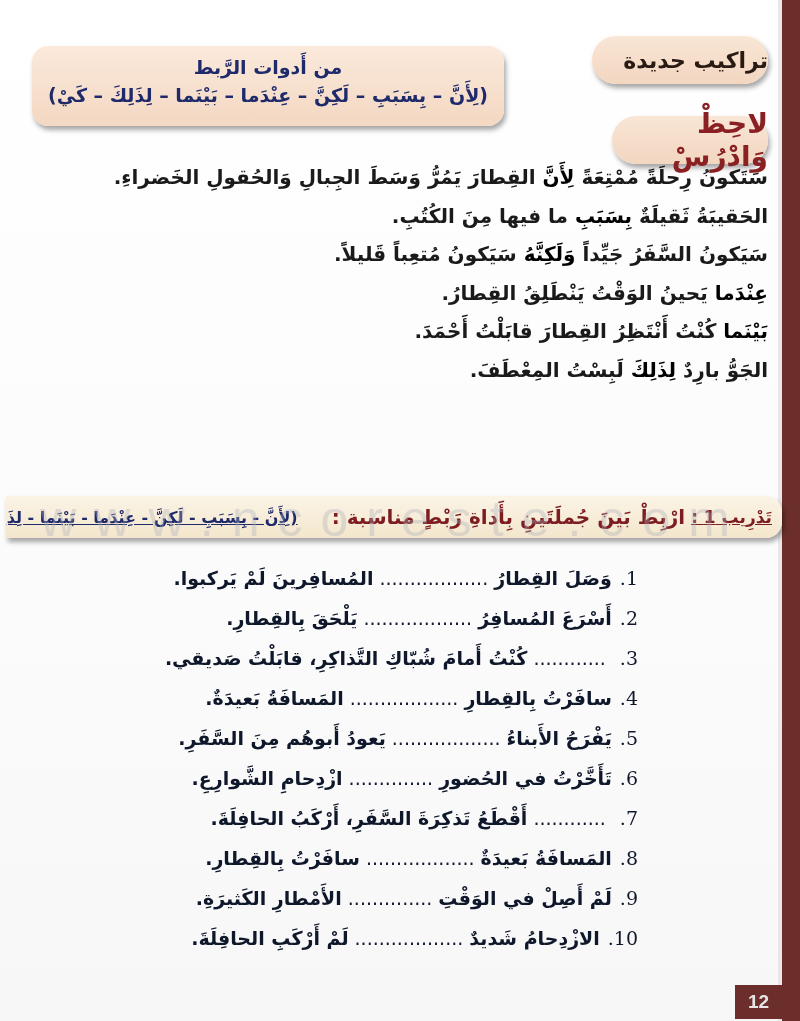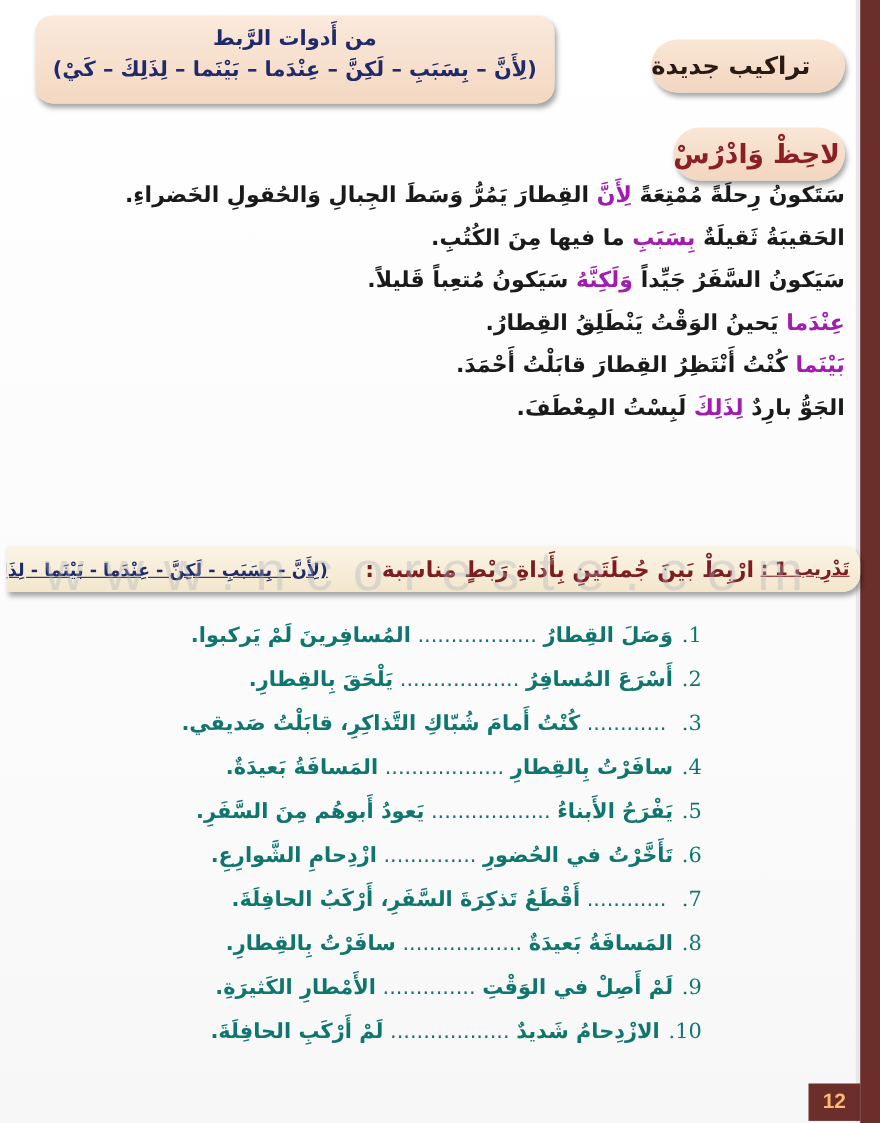--- a/index.html
+++ b/index.html
@@ -19,48 +19,48 @@
   }
   .right-band-edge {
     position: absolute; left: 778px; top: 0; width: 4px; height: 1021px;
     background: #e9e7ea;
   }
   .pill {
     position: absolute;
     background: linear-gradient(180deg, #f9e6d6 0%, #f2d6c0 100%);
     border-radius: 24px;
     box-shadow: 2px 4px 5px rgba(0,0,0,0.35);
-    display: flex; align-items: center; justify-content: flex-end;
+    display: flex; align-items: center; justify-content: flex-start;
     direction: rtl;
   }
   .pill-title {
     left: 592px; top: 36px; width: 176px; height: 48px;
     font-size: 22px; font-weight: bold; color: #2a1a14;
   }
   .pill-observe {
     left: 612px; top: 116px; width: 156px; height: 48px;
-    font-size: 24px; font-weight: bold; color: #8a1f24;
+    font-size: 28px; font-weight: bold; color: #8a1f24;
   }
   .connectors-box {
-    position: absolute; left: 32px; top: 14px; width: 472px; height: 80px;
+    position: absolute; left: 32px; top: 46px; width: 472px; height: 80px;
     background: linear-gradient(180deg, #fbe9db 0%, #f3d8c2 100%);
     border-radius: 16px;
     box-shadow: 2px 4px 5px rgba(0,0,0,0.35);
     direction: rtl; text-align: center;
     color: #1f2a6b; font-weight: bold;
   }
   .connectors-heading { font-size: 19px; margin-top: 10px; }
   .connectors-list { font-size: 19px; margin-top: 6px; }
   .observe {
     position: absolute; right: 32px; top: 158px; width: 740px;
     direction: rtl; text-align: right;
     font-size: 20px; font-weight: bold; color: #1a1a1a;
   }
   .observe-line { height: 38.5px; line-height: 38.5px; white-space: nowrap; }
-  .hl { color: #a21caf; }
+  .hl { color: #000000; }
   .exercise-banner {
     position: absolute; left: 6px; top: 496px; width: 776px; height: 42px;
     background: linear-gradient(180deg, #fbf4e6 0%, #f3e6cc 100%);
     border-radius: 0 16px 16px 0;
     box-shadow: 2px 4px 5px rgba(0,0,0,0.35);
     direction: rtl; overflow: hidden;
     display: flex; align-items: center; padding-right: 10px; box-sizing: border-box;
     white-space: nowrap;
   }
   .ex-label { color: #7d1d22; font-weight: bold; font-size: 17px; text-decoration: underline; }
@@ -68,28 +68,28 @@
   .ex-options { color: #1f2a6b; font-weight: bold; font-size: 16px; margin-right: 6px; text-decoration: underline; }
   .watermark {
     position: absolute; left: 0; top: -6px; width: 100%; text-align: center;
     font-size: 50px; letter-spacing: 18px; color: rgba(170,175,185,0.35);
     font-family: "Liberation Sans", sans-serif; pointer-events: none;
     direction: ltr;
   }
   .exercises {
     position: absolute; right: 162px; top: 558px; width: 560px;
     direction: rtl; text-align: right;
-    font-size: 19px; font-weight: bold; color: #0f766e;
+    font-size: 19px; font-weight: bold; color: #0f172a;
   }
   .ex-line { height: 40px; line-height: 40px; white-space: nowrap; }
   .ex-num { font-family: "DejaVu Serif", serif; font-weight: normal; margin-left: 8px; }
   .dots { font-weight: normal; letter-spacing: 2px; margin: 0 6px; }
   .page-num-box {
     position: absolute; left: 735px; top: 985px; width: 47px; height: 34px;
-    background: #6b2e2a; color: #fdba74;
+    background: #6b2e2a; color: #e5e5e5;
     font-family: "Liberation Sans", sans-serif; font-weight: bold; font-size: 19px;
     display: flex; align-items: center; justify-content: center;
   }
   .page-num-ar-box {
     position: absolute; left: 6px; top: 1026px; width: 18px; height: 24px;
     background: #6b2e2a; color: #ffffff;
     font-size: 11px; font-weight: bold;
     display: flex; align-items: center; justify-content: center;
   }
 </style>

